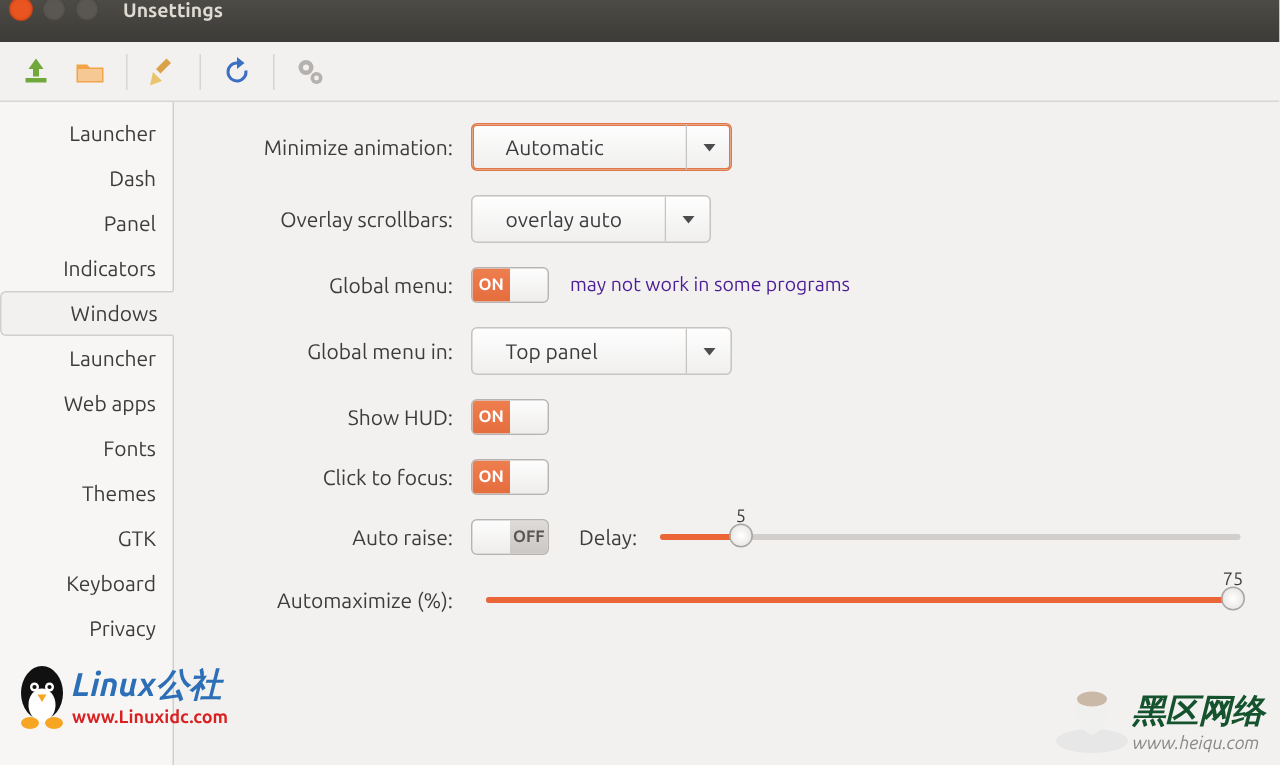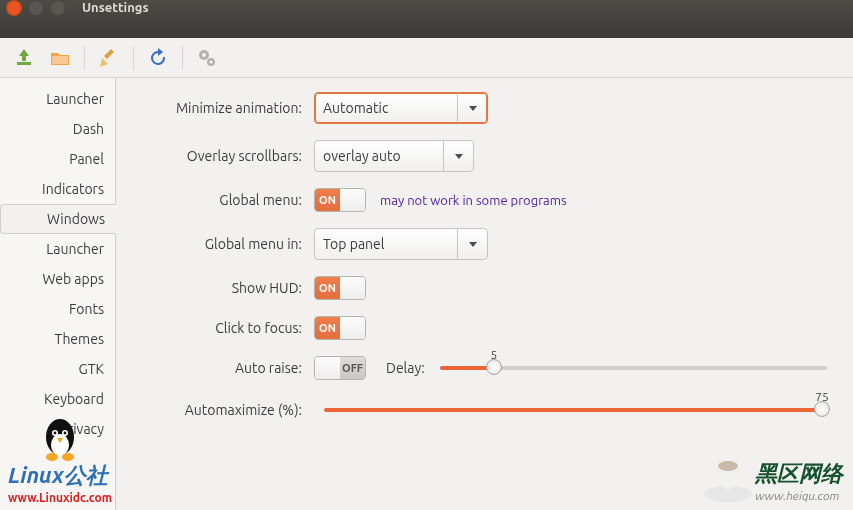--- a/index.html
+++ b/index.html
@@ -1,48 +1,48 @@
 <!DOCTYPE html>
 <html><head>
 <meta charset="utf-8">
 <style>
   * { margin:0; padding:0; box-sizing:border-box; }
   body { font-family:"Ubuntu",Arial,sans-serif; font-size:14px; color:#3c3c3c; background:#f2f1f0; width:853px; height:510px; overflow:hidden; position:relative; }
-  .titlebar { height:38px; background:linear-gradient(#4c4b46,#3c3b37); display:flex; align-items:flex-start; padding:0 6px; color:#dfdbd2; }
+  .titlebar { height:28px; background:linear-gradient(#4c4b46,#3c3b37); display:flex; align-items:flex-end; padding:14px 6px; color:#dfdbd2; }
   .wbtn { width:16px; height:16px; border-radius:50%; margin-right:6px; display:inline-block; box-shadow:inset 0 0 2px rgba(0,0,0,0.5); }
   .wtitle { margin-left:10px; font-weight:bold; font-size:13px; }
   .toolbar { height:40px; background:#f2f1f0; display:flex; align-items:center; padding:0 10px; gap:8px; border-bottom:1px solid #d6d6d6; }
   .tbtn { width:28px; height:28px; display:flex; align-items:center; justify-content:center; border-radius:3px; }
   .sep { width:1px; height:24px; background:#d6d6d6; margin:0 2px; }
   .body { display:flex; height:calc(100% - 66px); }
   .sidebar { width:116px; background:#f7f6f5; border-right:1px solid #cfcfcf; display:flex; flex-direction:column; padding-top:6px; }
   .tab { text-align:right; padding:6px 10px 6px 6px; font-size:14px; color:#3c3c3c; cursor:pointer; border:1px solid transparent; }
   .tab.active { background:#f2f1f0; border-color:#cfcfcf; border-right-color:#f2f1f0; margin-right:-1px; border-radius:4px 0 0 4px; }
   .content { flex:1; padding:14px 26px; }
   .row { display:flex; align-items:center; margin-bottom:16px; }
   .label { width:160px; text-align:right; margin-right:12px; color:#3c3c3c; font-size:14px; }
-  .combo { position:relative; display:flex; align-items:center; height:32px; border:1px solid #c7c3c0; border-radius:4px; background:linear-gradient(#fefefe,#f0efee); padding:0 42px 0 8px; font-size:14px; min-width:174px; }
+  .combo { position:relative; display:flex; align-items:center; height:32px; border:1px solid #c7c3c0; border-radius:4px; background:linear-gradient(#fefefe,#f0efee); padding:0 42px 0 22px; font-size:14px; min-width:174px; }
   .combo.sel { border-color:#e07746; box-shadow:0 0 0 1px #e07746 inset; }
   .combo .arrowbox { position:absolute; right:0; top:0; bottom:0; width:30px; border-left:1px solid #c7c3c0; display:flex; align-items:center; justify-content:center; border-radius:0 4px 4px 0; }
   .arrow { width:0; height:0; border-left:4px solid transparent; border-right:4px solid transparent; border-top:5px solid #4c4c4c; }
   .switch { width:52px; height:24px; border:1px solid #b6b3b0; border-radius:4px; display:flex; overflow:hidden; }
   .switch.on .half-on { background:linear-gradient(#ef7e4f,#e56d3e); color:#fff; }
   .switch.on .half-off { background:linear-gradient(#fdfdfd,#eeedec); color:#888; }
   .switch.off .half-on { background:linear-gradient(#fdfdfd,#eeedec); color:#888; }
   .switch.off .half-off { background:linear-gradient(#dedbd8,#cbc7c4); color:#5a5754; }
   .half { flex:1; text-align:center; font-size:11px; line-height:22px; font-weight:bold; }
   .hint { font-size:13px; color:#4c1d95; margin-left:14px; }
   .slider-wrap { flex:1; position:relative; margin-left:10px; }
   .slider-track { height:4px; background:#d1cecb; border-radius:2px; position:relative; top:0; }
   .slider-fill { position:absolute; left:0; top:0; height:4px; background:#eb6536; border-radius:2px; }
   .slider-thumb { position:absolute; top:-7px; width:16px; height:16px; background:radial-gradient(#fff,#e3e0de); border:1px solid #a8a5a2; border-radius:50%; transform:translateX(-50%); }
   .slider-val { position:absolute; top:-18px; font-size:12px; color:#3c3c3c; transform:translateX(-50%); }
   .delaylbl { margin-left:20px; margin-right:5px; }
   .autorow { margin-top:22px; }
-  .wm1 { position:absolute; left:8px; bottom:6px; display:flex; align-items:center;flex-direction:column; }
+  .wm1 { position:absolute; left:8px; bottom:24px; display:flex; align-items:center; }
   .wm2 { position:absolute; right:10px; bottom:6px; display:flex; align-items:center; color:#666; }
 </style>
 </head>
 <body>
 
 <div class="titlebar">
   <span class="wbtn" style="background:#e95420"></span>
   <span class="wbtn" style="background:#5a5752"></span>
   <span class="wbtn" style="background:#5a5752"></span>
   <span class="wtitle">Unsettings</span>

